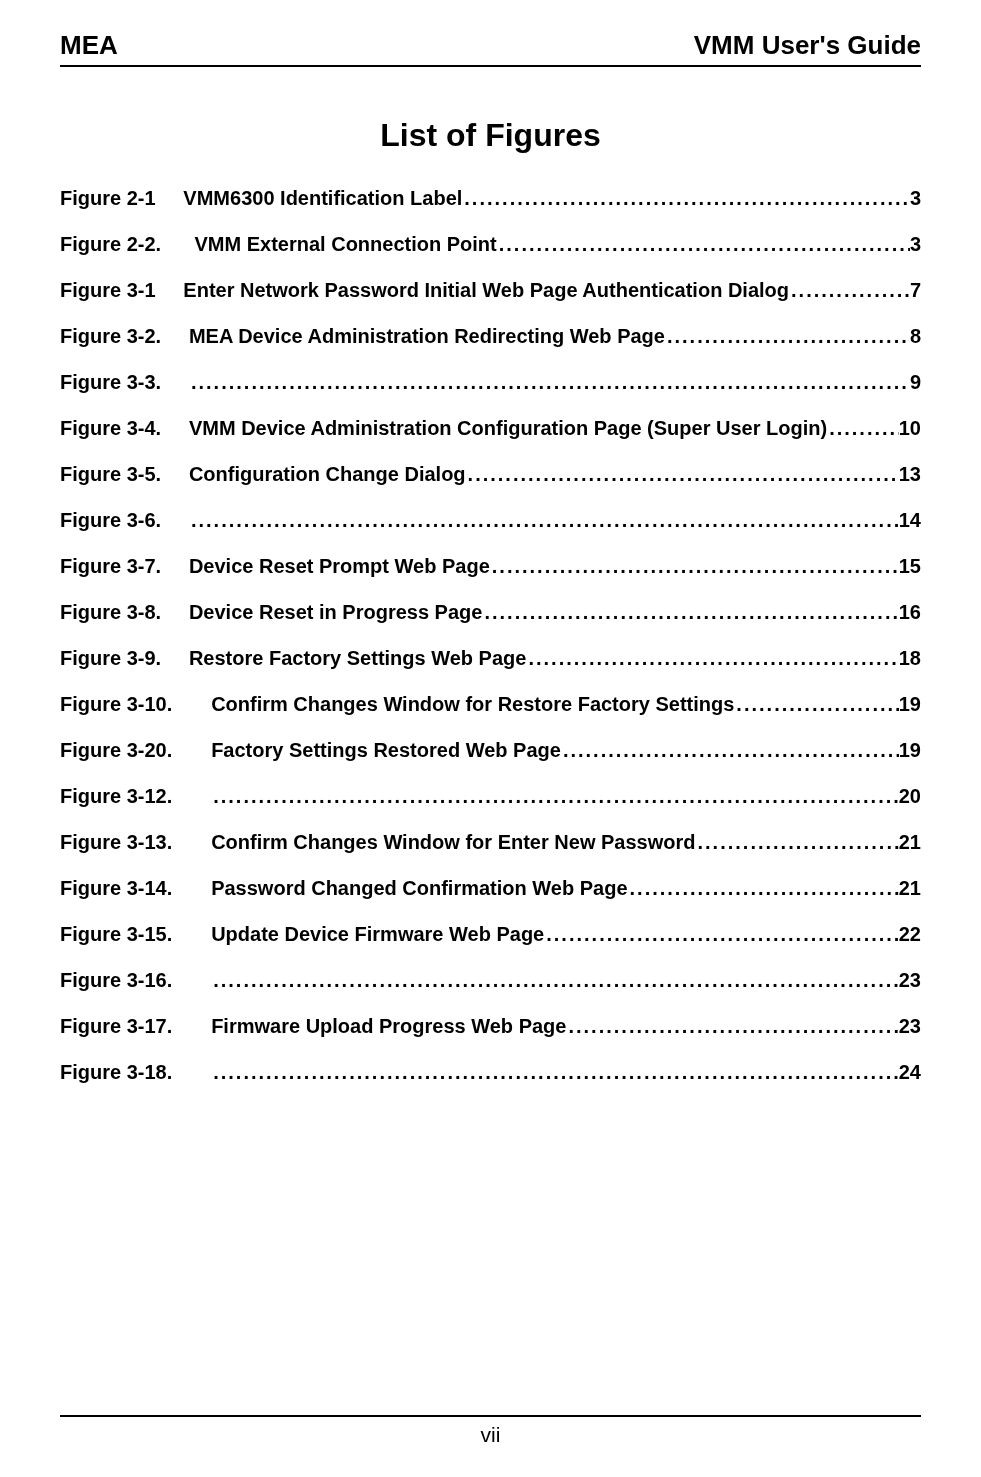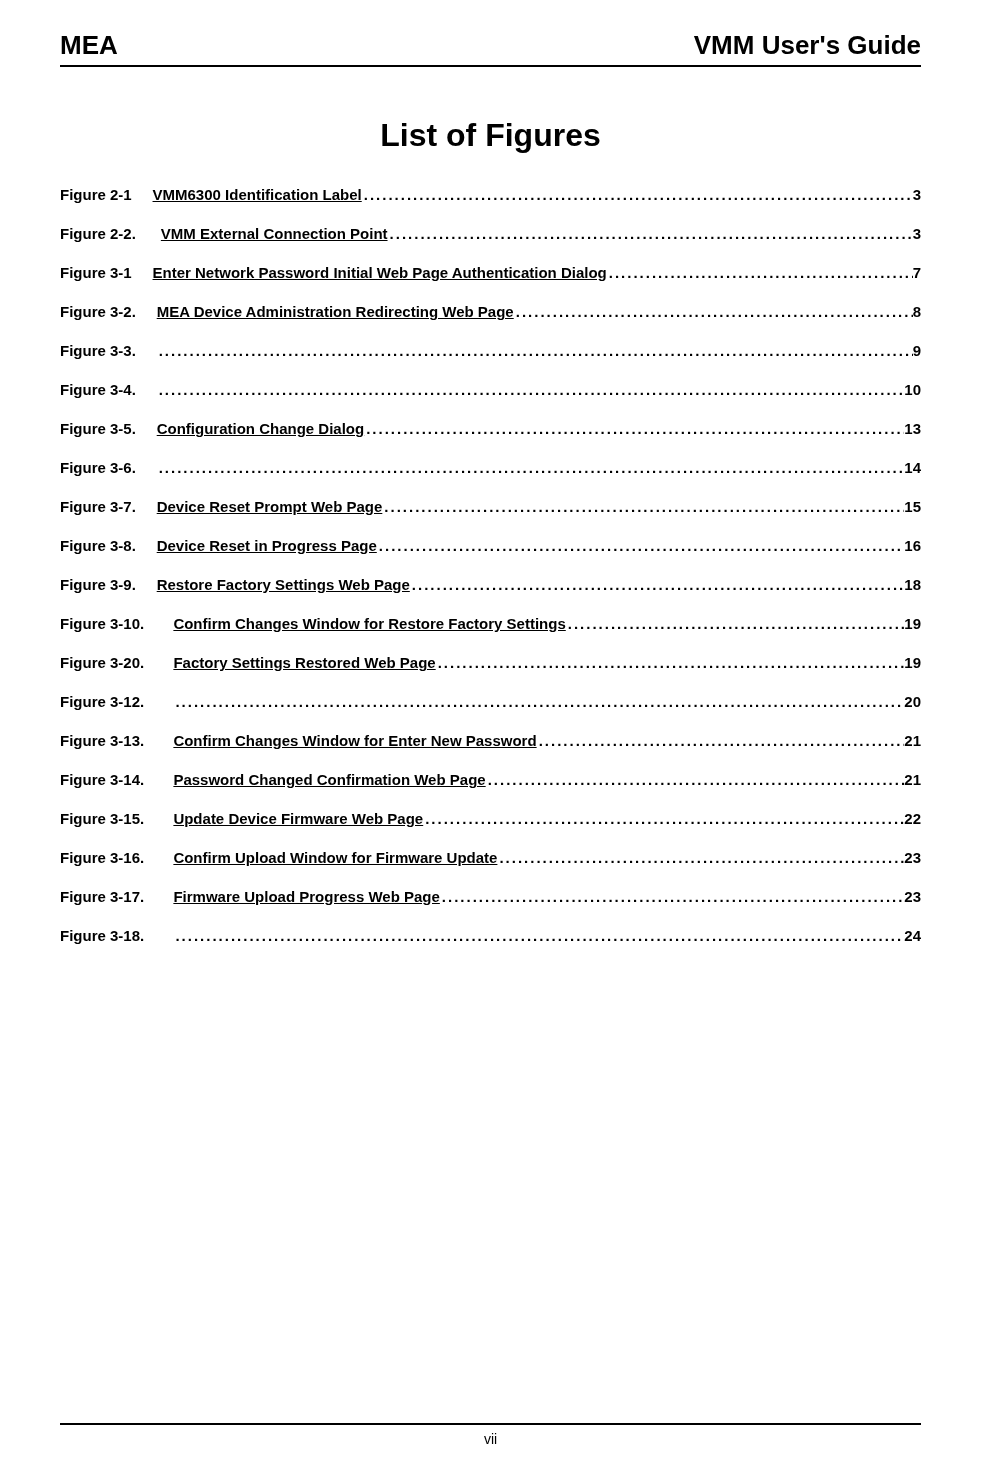--- a/index.html
+++ b/index.html
@@ -28,53 +28,52 @@
       font-weight: bold;
     }
     .title {
       text-align: center;
       font-size: 32px;
       font-weight: bold;
       margin-bottom: 30px;
     }
     .entry {
       display: flex;
-      font-size: 15px;
+      font-size: 20px;
       font-weight: bold;
       margin-bottom: 18px;
       line-height: 1.4;
       align-items: flex-end;
     }
     .figlabel {
       flex: 0 0 auto;
       white-space: pre;
     }
     .figtitle {
       flex: 0 0 auto;
-      text-decoration: underline;
     }
     .dots {
       flex: 1 1 auto;
       overflow: hidden;
       white-space: nowrap;
       letter-spacing: 2px;
       padding: 0 2px;
     }
     .pagenum {
       flex: 0 0 auto;
     }
     .footer {
       position: absolute;
       bottom: 30px;
       left: 60px;
       right: 60px;
       border-top: 2px solid black;
       text-align: center;
       padding-top: 6px;
-      font-size: 14px;
+      font-size: 21px;
     }
     .entries {
       margin-bottom: 60px;
     }
   </style>
 </head>
 <body>
 
 <div class="page">
   <div class="header">
@@ -109,20 +108,21 @@
         <span class="dots">........................................................................................................................................................................................................</span>
         <span class="pagenum">8</span>
       </div>
       <div class="entry">
         <span class="figlabel">Figure 3-3.     </span>
         <span class="dots">........................................................................................................................................................................................................</span>
         <span class="pagenum">9</span>
       </div>
       <div class="entry">
         <span class="figlabel">Figure 3-4.     </span>
+        <span class="figtitle">VMM Device Administration Configuration Page (Super User Login)</span>
         <span class="dots">........................................................................................................................................................................................................</span>
         <span class="pagenum">10</span>
       </div>
       <div class="entry">
         <span class="figlabel">Figure 3-5.     </span>
         <span class="figtitle">Configuration Change Dialog</span>
         <span class="dots">........................................................................................................................................................................................................</span>
         <span class="pagenum">13</span>
       </div>
       <div class="entry">
@@ -178,21 +178,20 @@
         <span class="pagenum">21</span>
       </div>
       <div class="entry">
         <span class="figlabel">Figure 3-15.       </span>
         <span class="figtitle">Update Device Firmware Web Page</span>
         <span class="dots">........................................................................................................................................................................................................</span>
         <span class="pagenum">22</span>
       </div>
       <div class="entry">
         <span class="figlabel">Figure 3-16.       </span>
-        <span class="figtitle">Confirm Upload Window for Firmware Update</span>
         <span class="dots">........................................................................................................................................................................................................</span>
         <span class="pagenum">23</span>
       </div>
       <div class="entry">
         <span class="figlabel">Figure 3-17.       </span>
         <span class="figtitle">Firmware Upload Progress Web Page</span>
         <span class="dots">........................................................................................................................................................................................................</span>
         <span class="pagenum">23</span>
       </div>
       <div class="entry">

